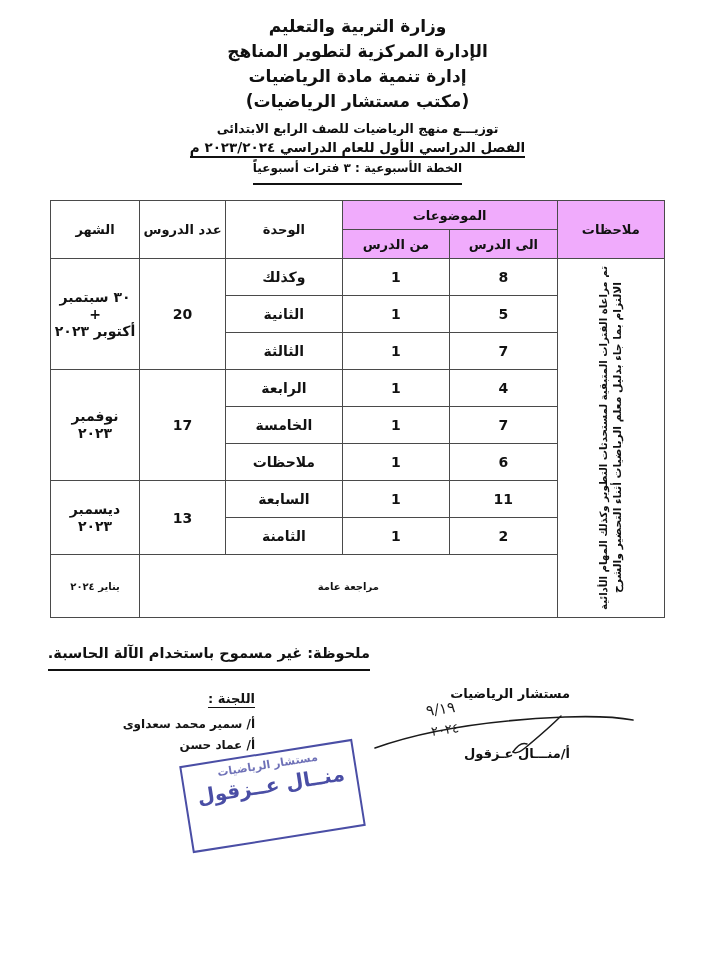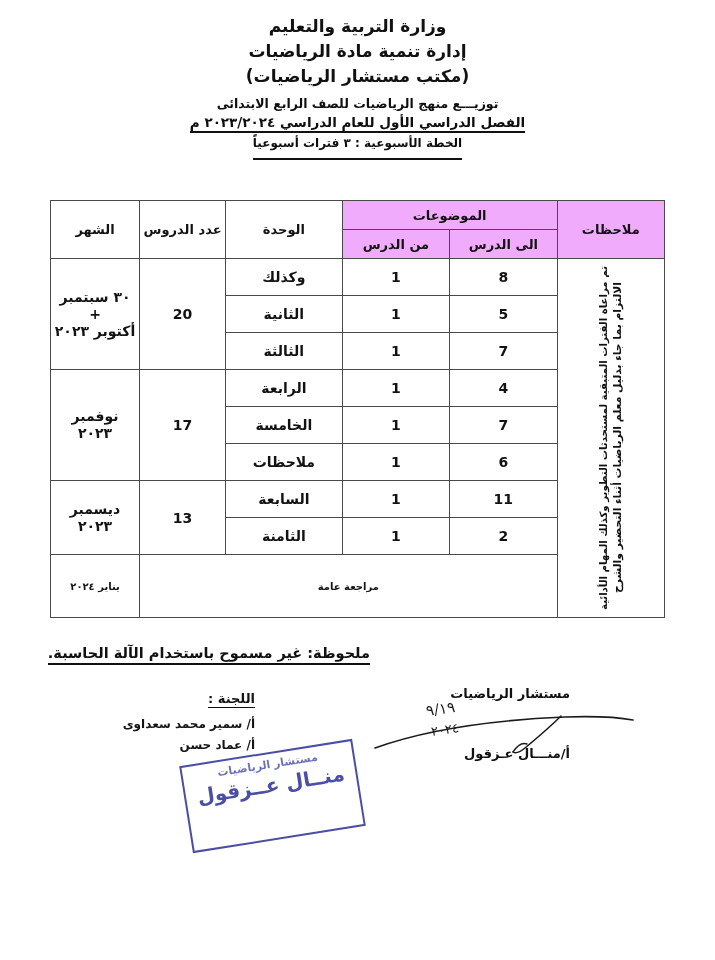--- a/index.html
+++ b/index.html
@@ -134,21 +134,21 @@
   
   .note-line {
     position: absolute;
     top: 645px;
     right: 345px;
     font-weight: bold;
     font-size: 14.5px;
     letter-spacing: 0.2px;
     color: #111;
     border-bottom: 2px solid #111;
-    padding-bottom: 2px;
+    padding-bottom: 8px;
     white-space: nowrap;
   }
 
   .committee {
     position: absolute;
     top: 688px;
     right: 460px;
     text-align: right;
   }
   .committee .c-title {
@@ -243,20 +243,21 @@
     text-align: center;
     letter-spacing: 3px;
     margin-top: 2px;
   }
 </style>
 </head>
 <body>
 
 <div class="doc-header">
   <div class="hline">وزارة التربية والتعليم</div>
+  <div class="hline">الإدارة المركزية لتطوير المناهج</div>
   <div class="hline">إدارة تنمية مادة الرياضيات</div>
   <div class="hline">(مكتب مستشار الرياضيات)</div>
 </div>
 
 <div class="subtitles">
   <div class="subtitle-row">
     <span class="sub1">توزيـــع منهج الرياضيات للصف الرابع الابتدائى</span>
   </div>
   <div class="subtitle-row">
     <span class="sub2">الفصل الدراسي الأول للعام الدراسي ٢٠٢٣/٢٠٢٤ م</span>

